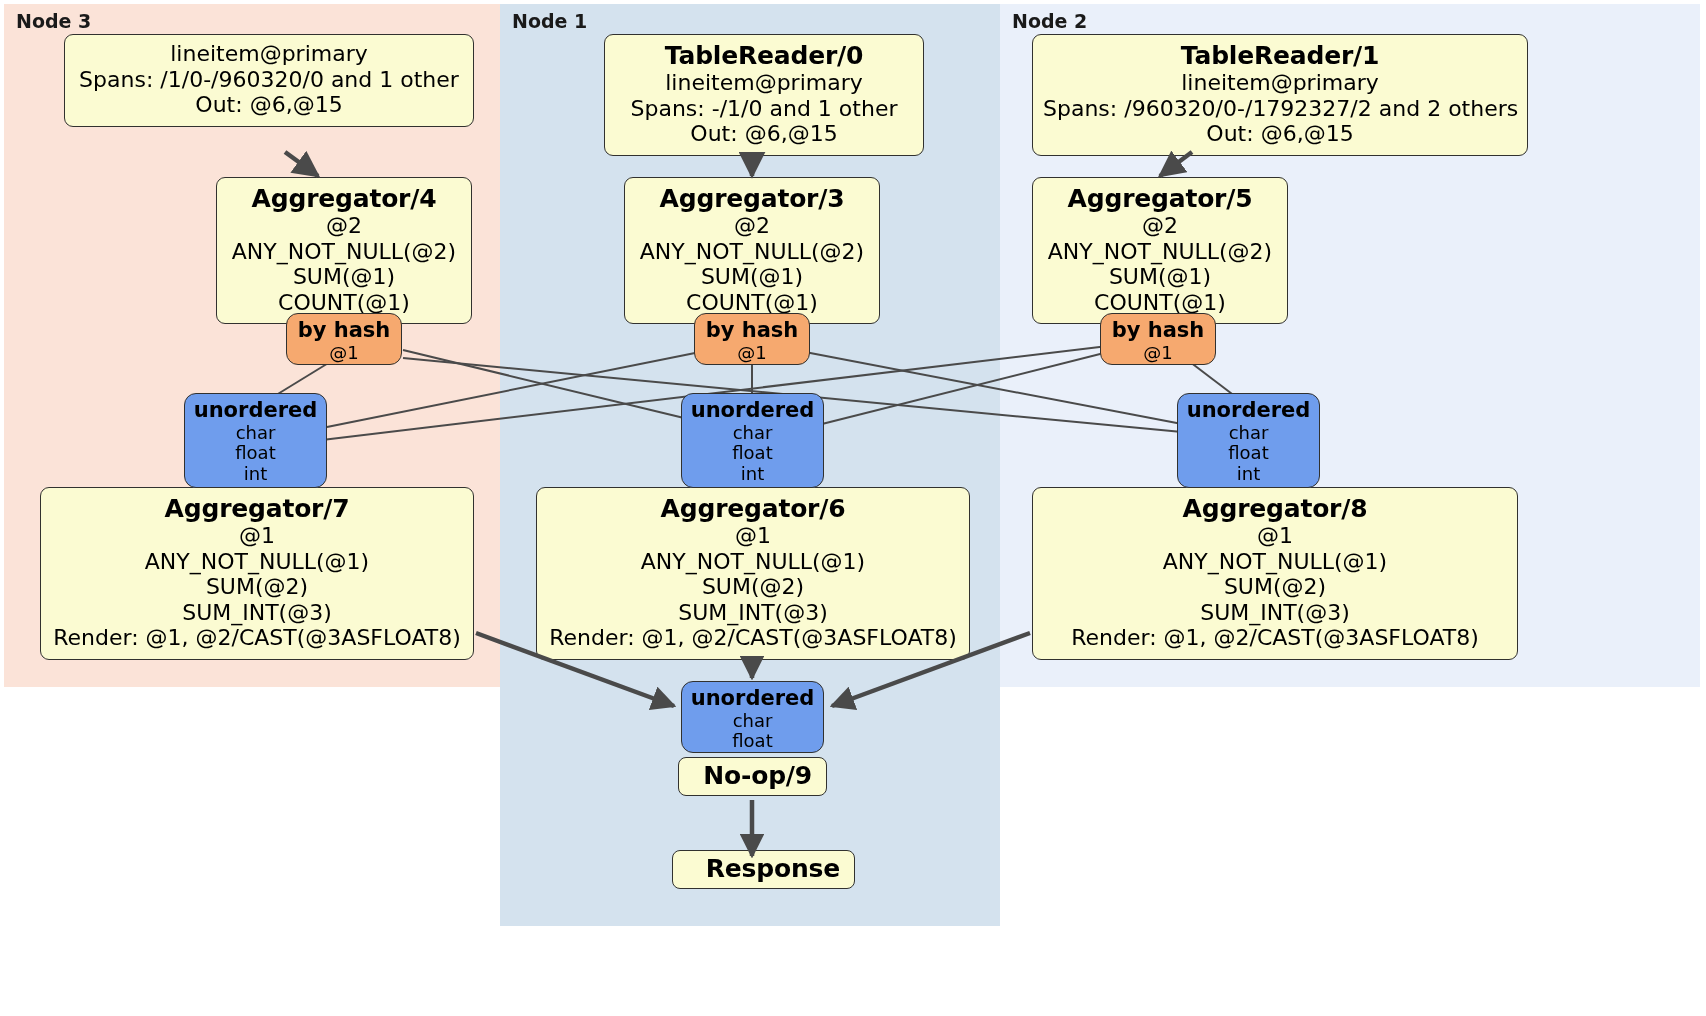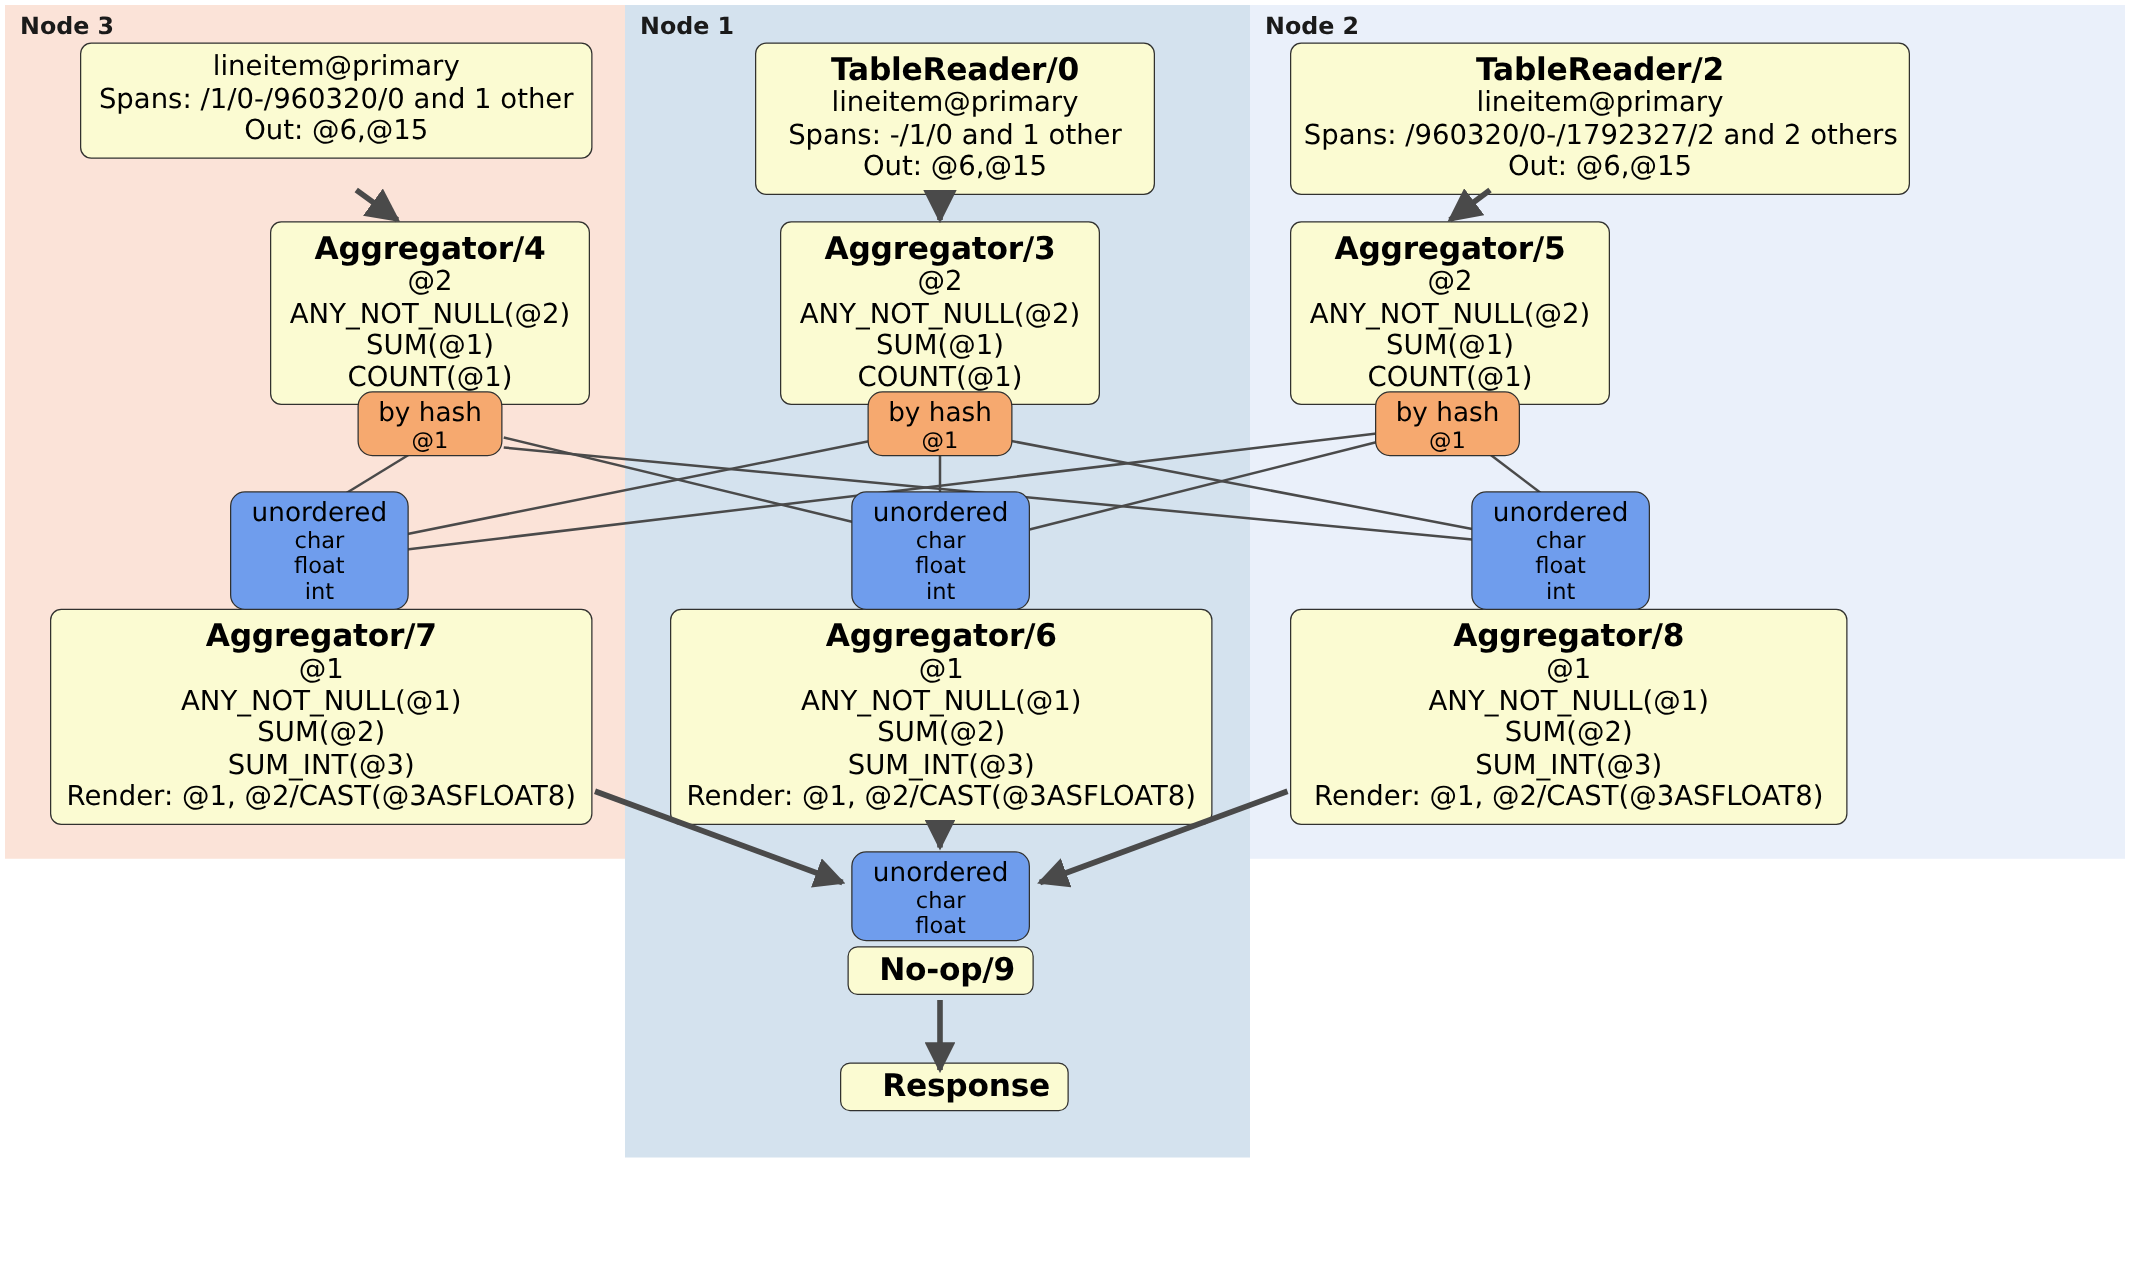--- a/index.html
+++ b/index.html
@@ -77,21 +77,21 @@
     z-index: 7;
     padding-top: 5px;
   }
   .router.hash {
     background: #f6a96f;
   }
   .router.sync {
     background: #6f9ded;
   }
   .router .rtitle {
-    font-weight: normal;
+    font-weight: bold;
     font-size: 21px;
     white-space: nowrap;
   }
   .router .rdet {
     font-size: 18px;
     white-space: nowrap;
   }
 
   
   #edges {
@@ -232,21 +232,21 @@
 
   <div class="proc compact" style="left:678px; top:757px; width:149px;">
     <div class="title">No-op/9</div>
   </div>
 
   <div class="proc compact" style="left:672px; top:850px; width:183px;">
     <div class="title">Response</div>
   </div>
 
   <div class="proc" style="left:1032px; top:34px; width:496px;">
-    <div class="title">TableReader/2</div>
+    <div class="title">TableReader/1</div>
     <div class="det">lineitem@primary</div>
     <div class="det">Spans: /960320/0-/1792327/2 and 2 others</div>
     <div class="det">Out: @6,@15</div>
   </div>
 
   <div class="proc" style="left:1032px; top:177px; width:256px;">
     <div class="title">Aggregator/5</div>
     <div class="det">@2</div>
     <div class="det">ANY_NOT_NULL(@2)</div>
     <div class="det">SUM(@1)</div>
@@ -258,21 +258,21 @@
     <div class="rdet">@1</div>
   </div>
 
   <div class="router sync" style="left:1177px; top:393px; width:143px; height:95px;">
     <div class="rtitle">unordered</div>
     <div class="rdet">char</div>
     <div class="rdet">float</div>
     <div class="rdet">int</div>
   </div>
 
-  <div class="proc" style="left:1032px; top:487px; width:446px;">
+  <div class="proc" style="left:1032px; top:487px; width:486px;">
     <div class="title">Aggregator/8</div>
     <div class="det">@1</div>
     <div class="det">ANY_NOT_NULL(@1)</div>
     <div class="det">SUM(@2)</div>
     <div class="det">SUM_INT(@3)</div>
     <div class="det">Render: @1, @2/CAST(@3ASFLOAT8)</div>
   </div>
 
   <svg id="edges-top">
     <defs>

